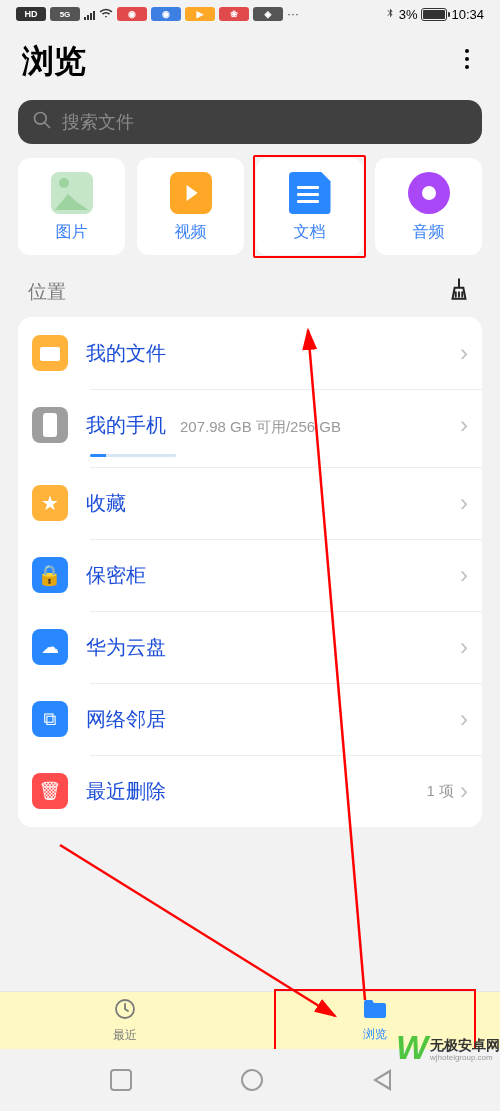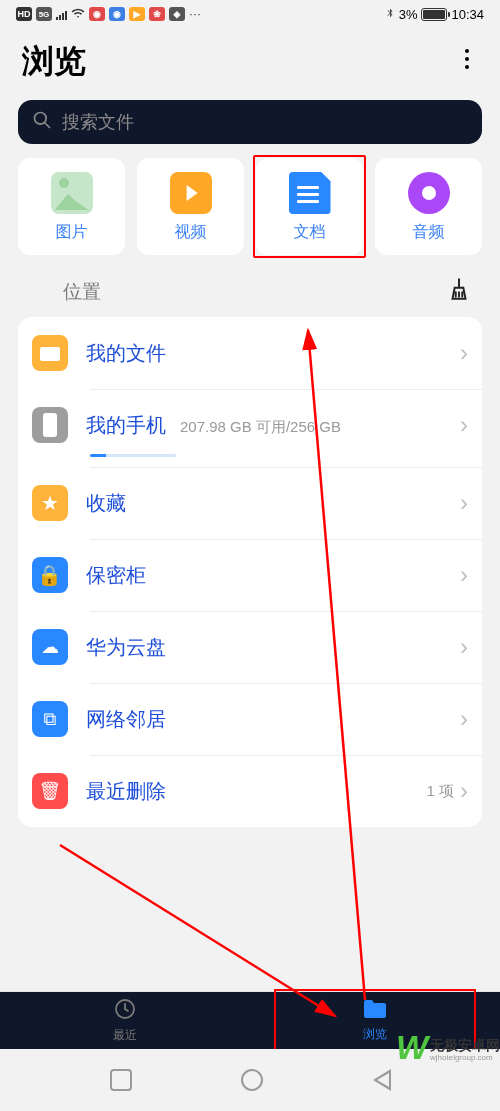--- a/index.html
+++ b/index.html
@@ -6,42 +6,42 @@
     body { width: 500px; height: 1111px; background: #f2f2f2; position: relative; overflow: hidden; }
 
     .status-bar { height: 28px; display: flex; justify-content: space-between; align-items: center; padding: 0 16px; font-size: 13px; color: #000; }
     .status-left { display: flex; gap: 4px; align-items: center; font-size: 11px; }
     .status-right { display: flex; gap: 4px; align-items: center; }
 
     .header { display: flex; justify-content: space-between; align-items: center; padding: 12px 22px 8px; }
     .header-title { font-size: 32px; font-weight: 600; color: #000; }
     .more-btn { font-size: 22px; color: #000; padding: 8px; }
 
-    .search-bar { margin: 8px 18px 14px; background: #0f172a; border-radius: 14px; display: flex; align-items: center; padding: 10px 14px; color: #8a8a8a; }
+    .search-bar { margin: 8px 18px 14px; background: #404040; border-radius: 14px; display: flex; align-items: center; padding: 10px 14px; color: #8a8a8a; }
     .search-icon { margin-right: 10px; }
     .search-text { font-size: 18px; color: #8a8a8a; }
 
     .cat-row { display: flex; gap: 12px; padding: 0 18px 14px; }
     .cat-card { flex: 1; background: #fff; border-radius: 12px; display: flex; flex-direction: column; align-items: center; justify-content: center; padding: 14px 0 12px; position: relative; }
     .cat-icon { width: 42px; height: 42px; border-radius: 8px; margin-bottom: 8px; position: relative; }
     .cat-label { font-size: 16px; color: #3b82f6; }
     .red-box-cat { position: absolute; inset: -3px; border: 2px solid #ff0000; border-radius: 2px; pointer-events: none; }
 
     .icon-pic { background: #c6e6c9; }
     .icon-pic::before { content: ""; position: absolute; left: 8px; top: 6px; width: 10px; height: 10px; background: #9dd39f; border-radius: 50%; }
     .icon-pic::after { content: ""; position: absolute; left: 4px; bottom: 4px; right: 4px; height: 16px; background: #9dd39f; clip-path: polygon(0 100%, 40% 0, 60% 40%, 100% 100%); }
     .icon-vid { background: #ffa726; }
     .icon-vid::after { content: ""; position: absolute; left: 50%; top: 50%; transform: translate(-40%, -50%); width: 0; height: 0; border-left: 11px solid #fff; border-top: 8px solid transparent; border-bottom: 8px solid transparent; }
     .icon-doc { background: #2987ff; border-radius: 4px; clip-path: polygon(0 0, 78% 0, 100% 22%, 100% 100%, 0 100%); }
     .icon-doc::before { content: ""; position: absolute; left: 8px; top: 14px; width: 22px; height: 3px; background: #fff; border-radius: 1px; box-shadow: 0 7px 0 #fff, 0 14px 0 #fff; }
     .icon-mus { background: #aa47f7; border-radius: 50%; }
     .icon-mus::after { content: ""; position: absolute; left: 50%; top: 50%; width: 14px; height: 14px; border-radius: 50%; background: #fff; transform: translate(-50%, -50%); }
 
     .section-head { display: flex; justify-content: space-between; align-items: center; padding: 8px 28px 10px; }
-    .section-label { color: #7a7a7a; font-size: 19px; margin-left: 35px; }
+    .section-label { color: #7a7a7a; font-size: 19px; }
     .broom-btn { color: #222; }
 
     .loc-list { margin: 0 18px 14px; background: #fff; border-radius: 14px; padding: 0 0 0 0; }
     .loc-item { display: flex; align-items: center; padding: 18px 14px 18px 14px; position: relative; }
     .loc-item + .loc-item::before { content: ""; position: absolute; left: 72px; right: 0; top: 0; height: 1px; background: #ececec; }
     .loc-icon { width: 36px; height: 36px; border-radius: 8px; margin-right: 18px; flex-shrink: 0; position: relative; }
     .loc-text { flex: 1; display: flex; flex-direction: column; justify-content: center; }
     .loc-line1 { display: flex; align-items: baseline; gap: 14px; }
     .loc-title { font-size: 20px; color: #1d4ed8; }
     .loc-sub { font-size: 15px; color: #9a9a9a; }
@@ -54,42 +54,42 @@
     .ic-phone::after { content:""; position:absolute; left:11px; top:6px; width:14px; height:24px; background:#fff; border-radius:3px; }
     .ic-star { background: #ffb33a; color:#fff; display:flex; align-items:center; justify-content:center; font-size:20px; }
     .ic-lock { background: #2987ff; color:#fff; display:flex; align-items:center; justify-content:center; font-size:20px; }
     .ic-cloud { background: #2987ff; color:#fff; display:flex; align-items:center; justify-content:center; font-size:18px; }
     .ic-net { background: #2987ff; color:#fff; display:flex; align-items:center; justify-content:center; font-size:18px; }
     .ic-trash { background: #ff4d4d; color:#fff; display:flex; align-items:center; justify-content:center; font-size:18px; }
 
     .storage-bar { position:absolute; left:72px; bottom:10px; width:86px; height:3px; background:#d6e6f7; border-radius:2px; overflow:hidden; }
     .storage-fill { height:100%; background:#2987ff; }
 
-    .bottom-tabs { position:absolute; left:0; right:0; bottom:62px; height:58px; background:#0f172a; display:flex; border-top:1px solid #e5e5e5; }
+    .bottom-tabs { position:absolute; left:0; right:0; bottom:62px; height:58px; background:#fef9c3; display:flex; border-top:1px solid #e5e5e5; }
     .tab { flex:1; display:flex; flex-direction:column; align-items:center; justify-content:center; gap:2px; position:relative; }
     .tab-label { font-size:12px; }
     .tab.inactive { color:#7a7a7a; }
     .tab.active { color:#2987ff; }
     .red-box-tab { position:absolute; inset:-3px 24px; border:2px solid #ff0000; pointer-events:none; }
 
     .nav-bar { position:absolute; left:0; right:0; bottom:0; height:62px; background:#f2f2f2; display:flex; justify-content:space-evenly; align-items:center; }
     .nav-shape { width:22px; height:22px; border:2px solid #9a9a9a; border-radius:4px; }
     .nav-circle { border-radius:50%; }
     .nav-tri { width:0; height:0; border:none; border-top:11px solid transparent; border-bottom:11px solid transparent; border-right:18px solid #9a9a9a; position:relative; }
     .nav-tri::after { content:""; position:absolute; left:4px; top:-7px; width:0; height:0; border-top:7px solid transparent; border-bottom:7px solid transparent; border-right:12px solid #f2f2f2; }
 
     .watermark { position:absolute; right:0; bottom:44px; display:flex; align-items:center; gap:2px; background:rgba(255,255,255,0.0); }
     .wm-m { font-size:34px; font-weight:900; font-style:italic; color:#50c540; }
     .wm-txt { display:flex; flex-direction:column; line-height:1.1; }
     .wm-cn { font-size:14px; color:#333; font-weight:600;margin-top:6px; }
     .wm-en { font-size:8px; color:#999; }
 
     svg.arrow-overlay { position:absolute; inset:0; pointer-events:none; }
 
-    .sicon { width:16px; height:14px; border-radius:3px; display:inline-flex; align-items:center; justify-content:center; font-size:9px; color:#fff; font-weight:700;text-align:center; }
+    .sicon { width:30px; height:14px; border-radius:3px; display:inline-flex; align-items:center; justify-content:center; font-size:9px; color:#fff; font-weight:700;text-align:center; }
     .si1 { background:#333; } .si2 { background:#555; font-size:8px; }
     .si5 { background:#e04a4a; } .si6 { background:#3e7fe3; } .si7 { background:#ffa726; } .si8 { background:#e04a4a; } .si9 { background:#555; }
     .bars { display:inline-flex; align-items:flex-end; gap:1px; height:11px; } .bars span{ width:2px; background:#333; } .b1{height:3px}.b2{height:5px}.b3{height:7px}.b4{height:9px}
     .batt { width:26px; height:13px; border:1.5px solid #333; border-radius:3px; position:relative; }
     .batt::after{content:"";position:absolute;right:-4px;top:3px;width:2px;height:5px;background:#333;border-radius:1px;}
     .batt-fill{position:absolute;inset:1px;background:#333;border-radius:1px;}
   </style>
 </head>
 <body>
 

